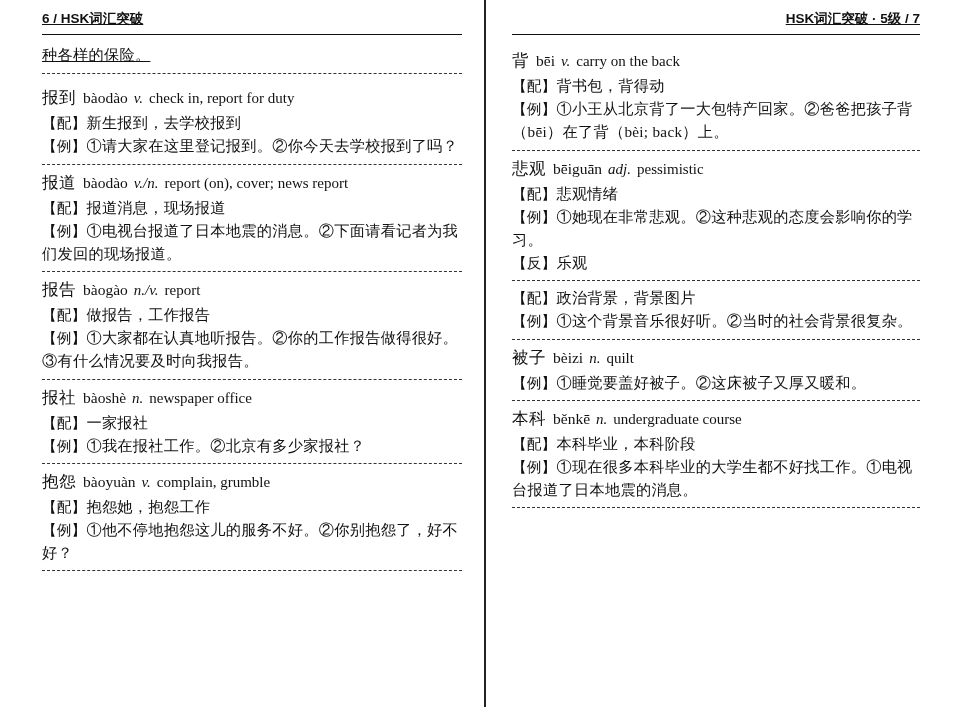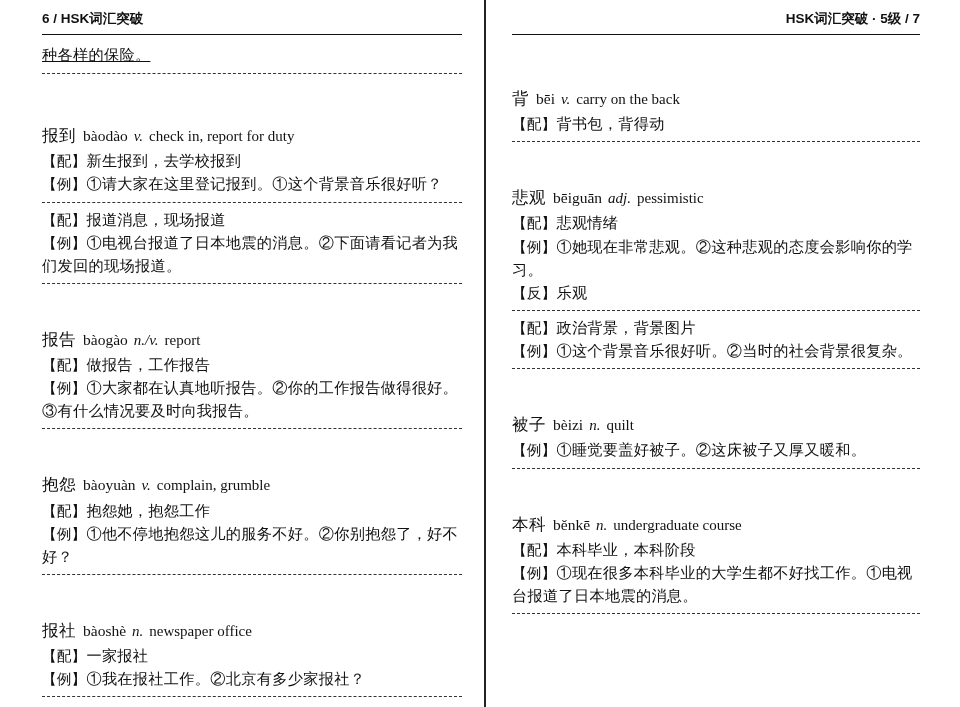--- a/index.html
+++ b/index.html
@@ -46,20 +46,21 @@
     padding-right: 40px;
   }
   .running-head {
     font-size: 13.5px;
     font-family: "Liberation Sans", sans-serif;
     font-weight: bold;
     color: #111;
     margin-bottom: 6px;
     height: 18px;
     line-height: 18px;
+    text-decoration: underline;
   }
   .running-head.left { text-align: left; }
   .running-head.right { text-align: right; }
   .head-rule {
     border-bottom: 1.4px solid #111;
     margin-bottom: 8px;
   }
   .entries {
     font-size: 15.2px;
     line-height: 1.52;
@@ -73,21 +74,20 @@
   }
   .entry {
     padding: 5px 0 6px 0;
     border-bottom: 1.6px dashed #333;
   }
   .entry:last-child { }
   .entry .headline {
     display: block;
     margin-bottom: 1px;
     white-space: normal;
-    margin-top: 38px;
   }
   .hw {
     font-family: "Liberation Sans", "DejaVu Sans", sans-serif;
     font-size: 16.5px;
     font-weight: normal;
     letter-spacing: 0.5px;
   }
   .pinyin {
     font-family: "Liberation Serif", serif;
     font-size: 15.5px;
@@ -128,65 +128,69 @@
     <div class="head-rule"></div>
     <div class="entries">
 
       <div class="carryover">种各样的保险。</div>
 
       <div class="entry">
         <span class="headline">
           <span class="hw">报到</span><span class="pinyin">bàodào</span><span class="pos">v.</span><span class="gloss">check in, report for duty</span>
         </span>
         <span class="line"><span class="tag">【配】</span><span class="cn">新生报到，去学校报到</span></span>
-        <span class="line"><span class="tag">【例】</span><span class="cn">①请大家在这里登记报到。①这个背景音乐很好听？</span></span>
-      </div>
-
-      <div class="entry">
+        <span class="line"><span class="tag">【例】</span><span class="cn">①请大家在这里登记报到。②你今天去学校报到了吗？</span></span>
+      </div>
+
+      <div class="entry">
+        <span class="headline">
+          <span class="hw">报道</span><span class="pinyin">bàodào</span><span class="pos">v./n.</span><span class="gloss">report (on), cover; news report</span>
+        </span>
         <span class="line"><span class="tag">【配】</span><span class="cn">报道消息，现场报道</span></span>
         <span class="line"><span class="tag">【例】</span><span class="cn">①电视台报道了日本地震的消息。②下面请看记者为我们发回的现场报道。</span></span>
       </div>
 
       <div class="entry">
         <span class="headline">
           <span class="hw">报告</span><span class="pinyin">bàogào</span><span class="pos">n./v.</span><span class="gloss">report</span>
         </span>
         <span class="line"><span class="tag">【配】</span><span class="cn">做报告，工作报告</span></span>
         <span class="line"><span class="tag">【例】</span><span class="cn">①大家都在认真地听报告。②你的工作报告做得很好。③有什么情况要及时向我报告。</span></span>
       </div>
 
       <div class="entry">
         <span class="headline">
+          <span class="hw">报社</span><span class="pinyin">bàoshè</span><span class="pos">n.</span><span class="gloss">newspaper office</span>
+        </span>
+        <span class="line"><span class="tag">【配】</span><span class="cn">一家报社</span></span>
+        <span class="line"><span class="tag">【例】</span><span class="cn">①我在报社工作。②北京有多少家报社？</span></span>
+      </div>
+
+      <div class="entry">
+        <span class="headline">
           <span class="hw">抱怨</span><span class="pinyin">bàoyuàn</span><span class="pos">v.</span><span class="gloss">complain, grumble</span>
         </span>
         <span class="line"><span class="tag">【配】</span><span class="cn">抱怨她，抱怨工作</span></span>
         <span class="line"><span class="tag">【例】</span><span class="cn">①他不停地抱怨这儿的服务不好。②你别抱怨了，好不好？</span></span>
-      </div>
-
-      <div class="entry">
-        <span class="headline">
-          <span class="hw">报社</span><span class="pinyin">bàoshè</span><span class="pos">n.</span><span class="gloss">newspaper office</span>
-        </span>
-        <span class="line"><span class="tag">【配】</span><span class="cn">一家报社</span></span>
-        <span class="line"><span class="tag">【例】</span><span class="cn">①我在报社工作。②北京有多少家报社？</span></span>
       </div>
 
     </div>
   </div>
 
   <div class="page page-right">
     <div class="running-head right">HSK词汇突破 · 5级 / 7</div>
     <div class="head-rule"></div>
     <div class="entries">
 
       <div class="entry">
         <span class="headline">
           <span class="hw">背</span><span class="pinyin">bēi</span><span class="pos">v.</span><span class="gloss">carry on the back</span>
         </span>
         <span class="line"><span class="tag">【配】</span><span class="cn">背书包，背得动</span></span>
+        <span class="line"><span class="tag">【例】</span><span class="cn">①小王从北京背了一大包特产回家。②爸爸把孩子背（bēi）在了背（bèi; back）上。</span></span>
       </div>
 
       <div class="entry">
         <span class="headline">
           <span class="hw">悲观</span><span class="pinyin">bēiguān</span><span class="pos">adj.</span><span class="gloss">pessimistic</span>
         </span>
         <span class="line"><span class="tag">【配】</span><span class="cn">悲观情绪</span></span>
         <span class="line"><span class="tag">【例】</span><span class="cn">①她现在非常悲观。②这种悲观的态度会影响你的学习。</span></span>
         <span class="line"><span class="tag">【反】</span><span class="cn">乐观</span></span>
       </div>

